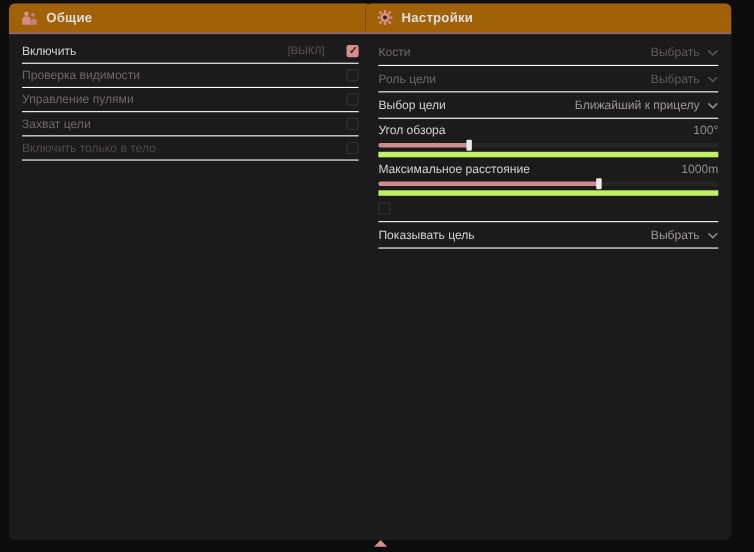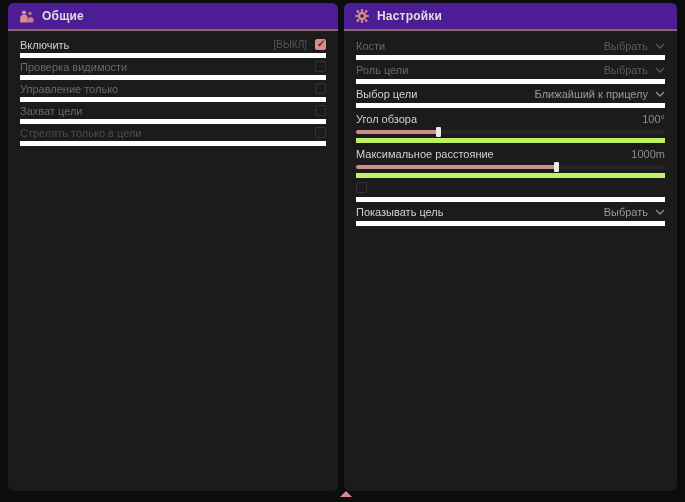--- a/index.html
+++ b/index.html
@@ -12,25 +12,25 @@
   }
   .panel {
     position: absolute;
     top: 3px;
     height: 488px;
     background: #1c1b1b;
     border-radius: 6px;
     overflow: hidden;
   }
   #panel-left  { left: 8px;   width: 330px; }
-  #panel-right { left: 344px; width: 333px; }
+  #panel-right { left: 332px; width: 333px; }
 
   .panel-header {
     height: 28px;
-    background: #4c1d95;
+    background: #a16207;
     border-bottom: 2px solid #8a6666;
     display: flex;
     align-items: center;
     gap: 8px;
     padding: 0 11px;
   }
   .htitle {
     color: #dfdfdf;
     font-size: 12px;
     font-weight: bold;
@@ -38,29 +38,29 @@
   }
   .hicon { display: flex; align-items: center; }
 
   .panel-body { padding: 5px 12px 0 12px; }
 
   .row {
     height: 24px;
     display: flex;
     align-items: center;
     justify-content: space-between;
-    border-bottom: 5px solid #ffffff;
+    border-bottom: 1px solid #ffffff;
   }
   #panel-left .row { height: 22px; }
 
   .lbl { font-size: 11px; color: #d2d2d2; white-space: nowrap; }
   .lbl.dim  { color: #6b6868; }
   .lbl.dim2 { color: #4d4b4b; }
 
-  .right-group { display: flex; align-items: center; gap: 8px; }
+  .right-group { display: flex; align-items: center; gap: 20px; }
 
   .keytag { font-size: 10px; color: #575454; }
 
   .cb {
     width: 11px; height: 11px;
     border-radius: 2px;
     border: 1px solid #353232;
     position: relative;
     flex: 0 0 auto;
   }
@@ -157,32 +157,32 @@
         <span class="cb checked"></span>
       </span>
     </div>
 
     <div class="row">
       <span class="lbl dim">Проверка видимости</span>
       <span class="cb"></span>
     </div>
 
     <div class="row">
-      <span class="lbl dim">Управление только</span>
+      <span class="lbl dim">Управление пулями</span>
       <span class="cb"></span>
     </div>
 
 
     <div class="row">
       <span class="lbl dim">Захват цели</span>
       <span class="cb"></span>
     </div>
 
     <div class="row">
-      <span class="lbl dim2">Стрелять только в цели</span>
+      <span class="lbl dim2">Включить только в тело</span>
       <span class="cb"></span>
     </div>
 
   </div>
 </div>
 
 <div class="panel" id="panel-right">
   <div class="panel-header">
     <span class="hicon">
       <svg width="14" height="14" viewBox="0 0 14 14">

